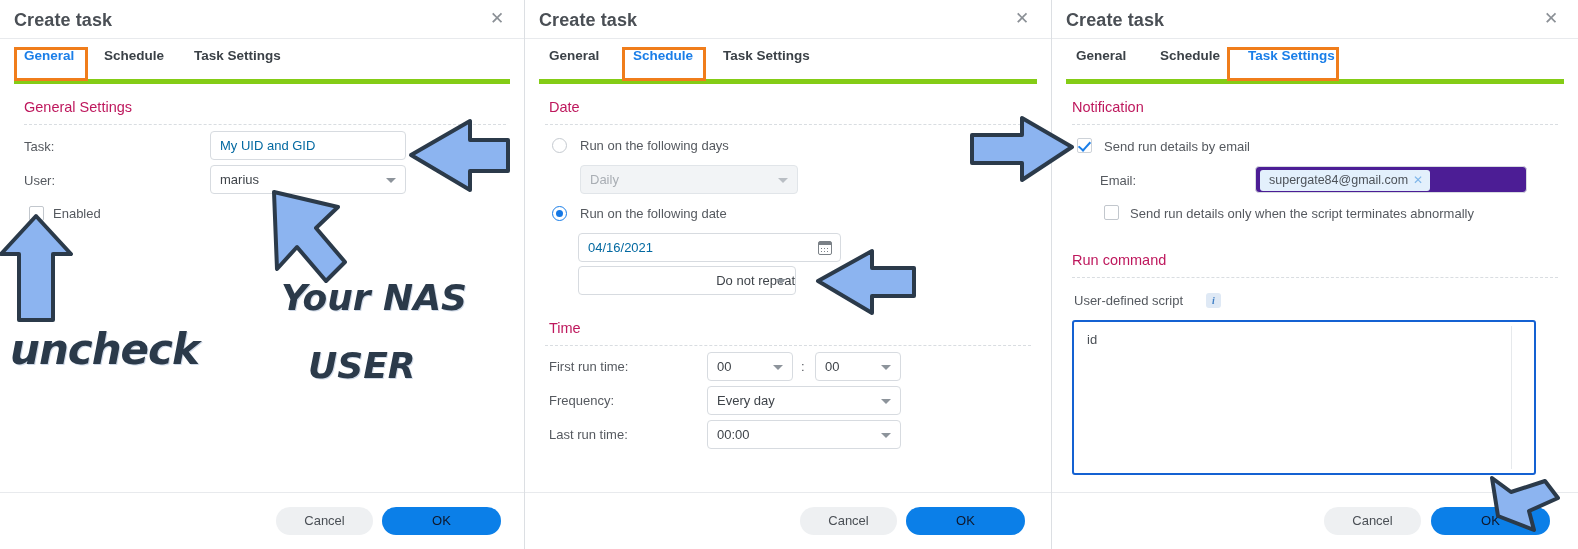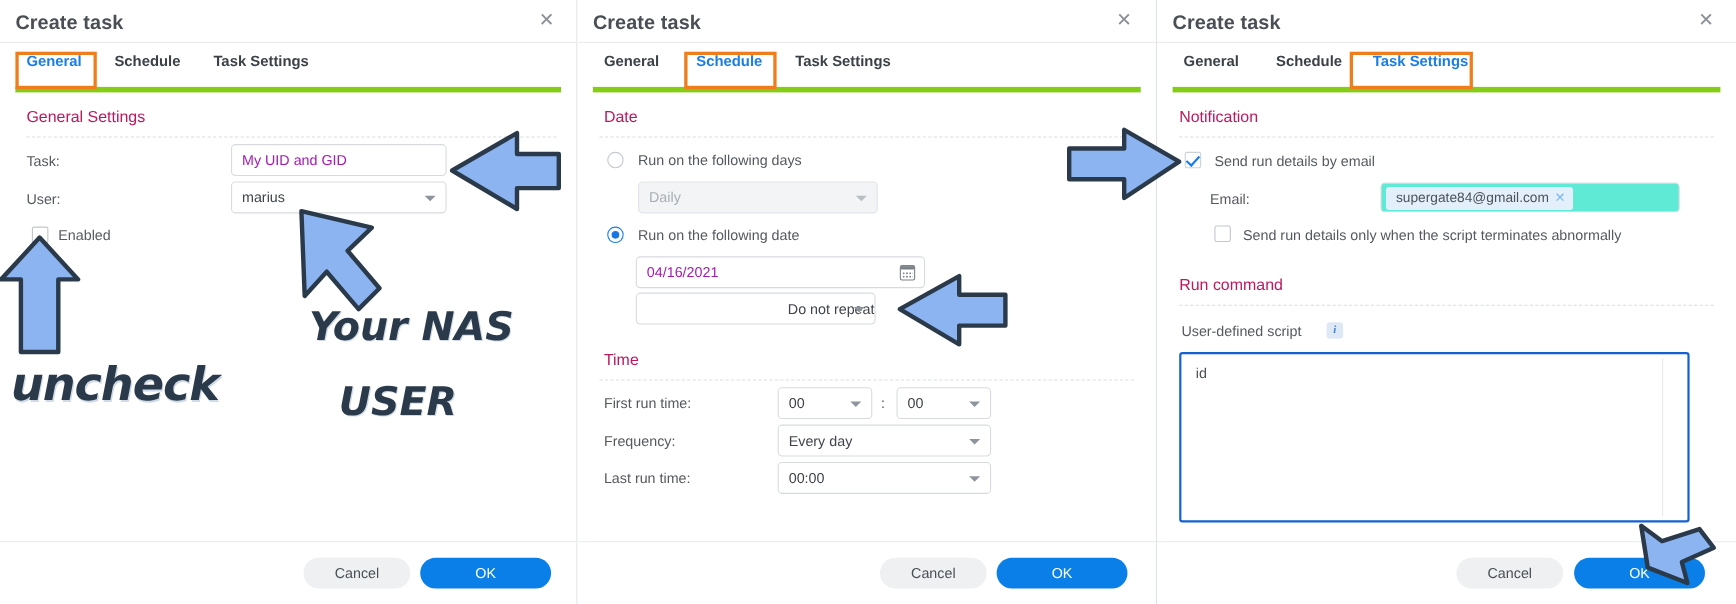--- a/index.html
+++ b/index.html
@@ -68,21 +68,21 @@
     position:absolute;height:0;border-top:1px dashed #d9dde1;
   }
 
   
   .lbl{
     position:absolute;font-size:13px;color:#55595f;white-space:nowrap;
   }
   .txtfield{
     position:absolute;box-sizing:border-box;
     border:1px solid #d7dbe0;border-radius:4px;background:#fff;
-    font-size:13px;color:#a21caf;
+    font-size:13px;color:#0369a1;
     padding-left:9px;line-height:27px;height:29px;
     white-space:nowrap;overflow:hidden;
   }
   .select{
     position:absolute;box-sizing:border-box;
     border:1px solid #d7dbe0;border-radius:4px;background:#fff;
     font-size:13px;color:#3f444a;
     padding-left:9px;line-height:27px;height:29px;
     white-space:nowrap;overflow:hidden;cursor:pointer;
   }
@@ -128,21 +128,21 @@
   }
   .radio.sel{border:1px solid #1a7ee8;}
   .radio.sel::after{
     content:"";position:absolute;left:3px;top:3px;width:7px;height:7px;
     border-radius:50%;background:#1578e5;
   }
 
   
   .chipbox{
     position:absolute;box-sizing:border-box;
-    border:1px solid #d7dbe0;border-radius:4px;background:#5eead4;height:27px;padding-left:22px;
+    border:1px solid #d7dbe0;border-radius:4px;background:#4c1d95;height:27px;padding-left:22px;
   }
   .chip{
     position:absolute;left:4px;top:3px;height:21px;
     background:#e3f0fc;border-radius:3px;
     font-size:12.5px;color:#4d5259;line-height:21px;
     padding:0 22px 0 9px;white-space:nowrap;
   }
   .chip-x{
     position:absolute;right:7px;top:0px;font-size:12px;color:#7fb6ea;
     line-height:21px;cursor:pointer;
@@ -172,21 +172,21 @@
   .footer{
     position:absolute;left:0;bottom:0;height:56px;width:100%;
     border-top:1px solid #e8eaed;
   }
   .btn{
     position:absolute;top:14px;height:28px;border-radius:14px;
     font-size:13px;line-height:28px;text-align:center;cursor:pointer;
     box-sizing:border-box;
   }
   .btn-cancel{background:#eef0f2;color:#4a4f55;width:97px;}
-  .btn-ok{background:#0b7fe8;color:#ffffff;width:119px;}
+  .btn-ok{background:#0b7fe8;color:#0f172a;width:119px;}
 
   
   .overlay{position:absolute;left:0;top:0;width:1578px;height:549px;pointer-events:none;}
 
   
   .hand{
     position:absolute;color:#2b3a4a;
     font-family:"DejaVu Sans",sans-serif;
     font-weight:bold;font-style:italic;
     white-space:nowrap;

